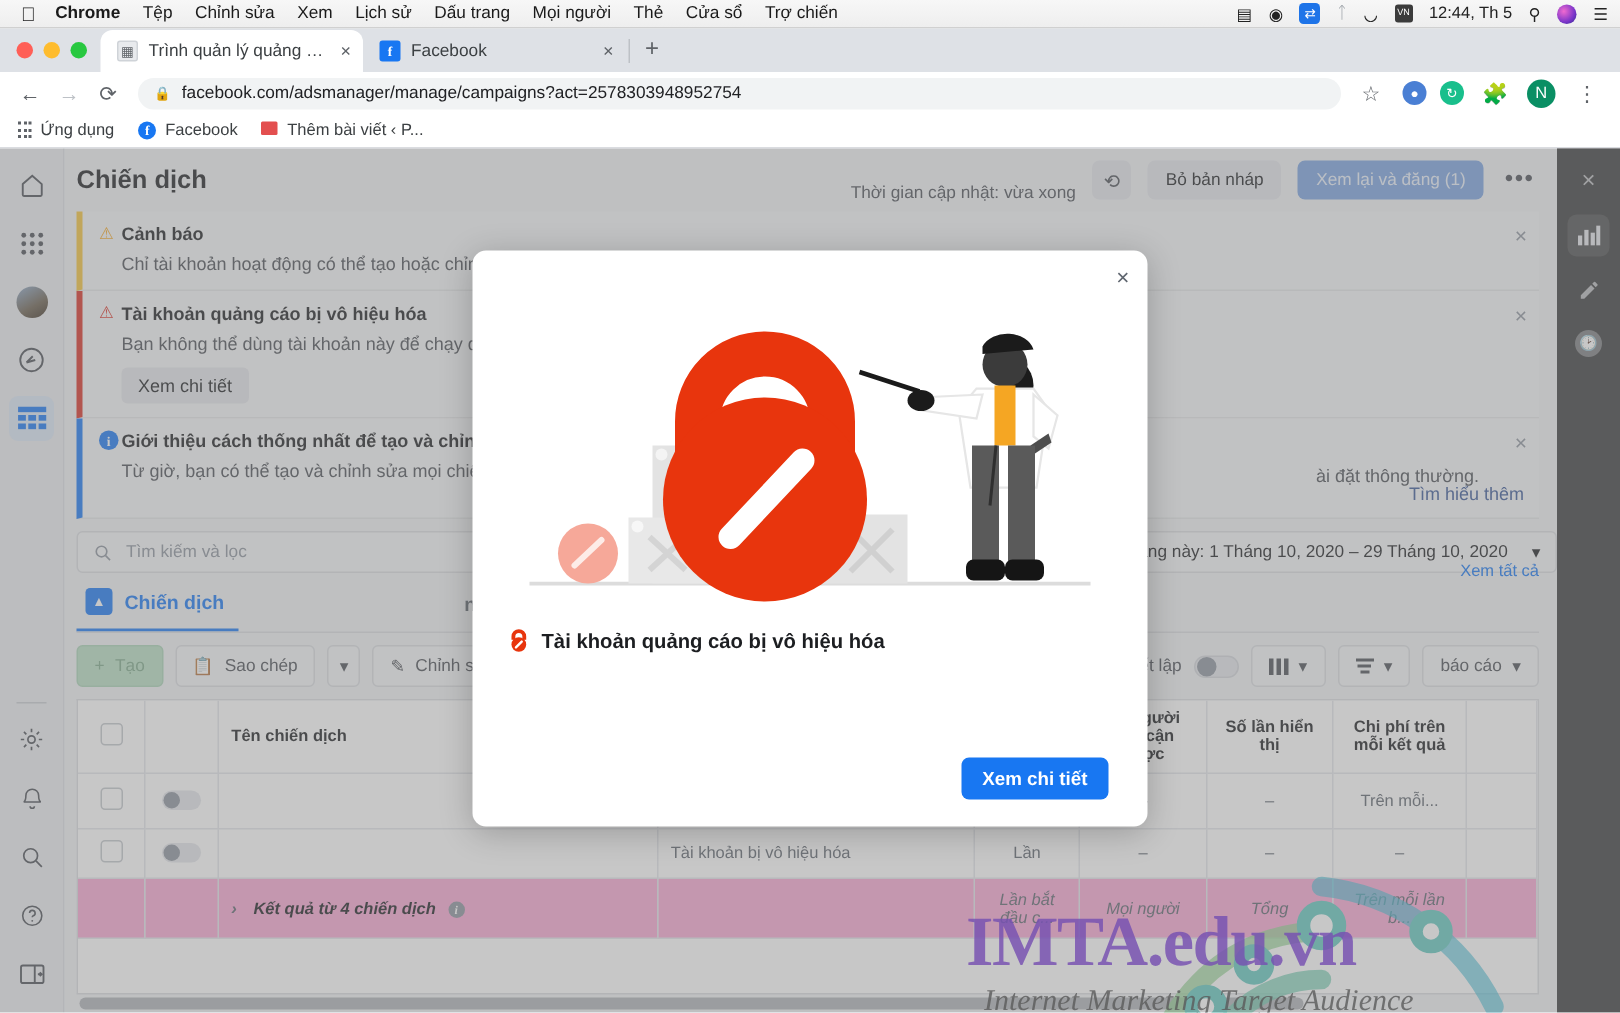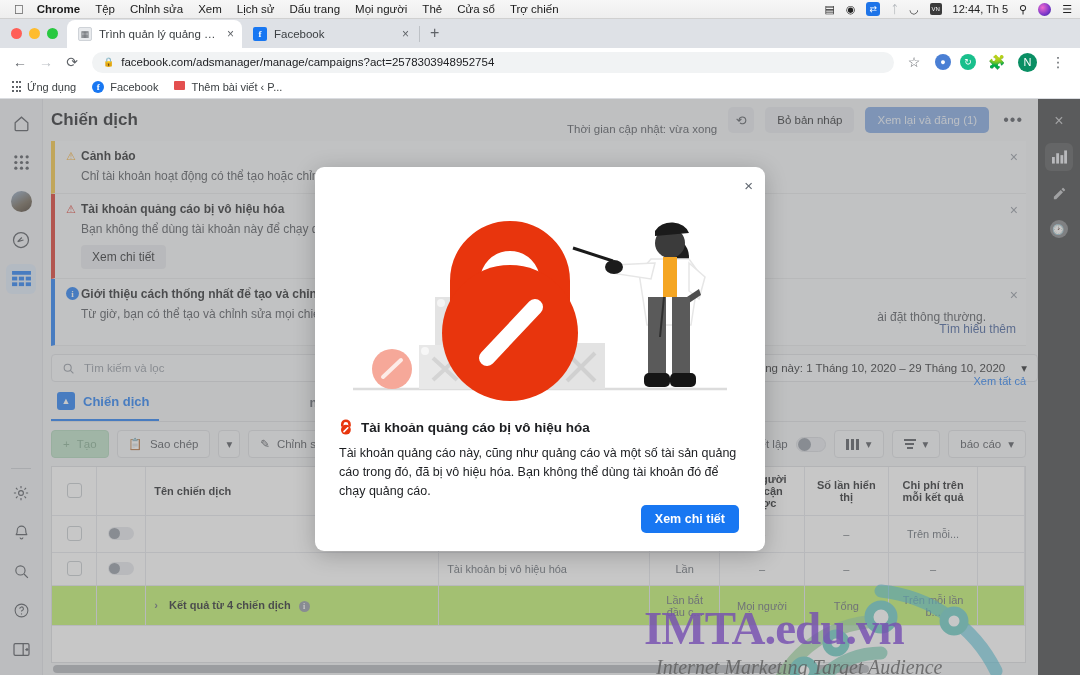--- a/index.html
+++ b/index.html
@@ -181,21 +181,21 @@
   table { width: 100%; border-collapse: collapse; table-layout: fixed; }
   th, td { border-right: 1px solid #e4e6eb; border-bottom: 1px solid #e4e6eb;
      font-size: 11px; color: #1c1e21; padding: 6px 8px; vertical-align: middle; }
   th { font-weight: bold; background: #fff; color: #1c1e21; height: 44px; }
   th.ctr, td.ctr { text-align: center; }
   td { height: 33px; color: #606770; }
   .chk { width: 15px; height: 15px; border: 1px solid #c4c8cd; border-radius: 3px; background: #fff; display: inline-block; }
   .rowtoggle { width: 26px; height: 13px; border-radius: 7px; background: #e4e6eb; display: inline-flex;
      align-items: center; padding: 1px; }
   .rowtoggle .knob { width: 11px; height: 11px; border-radius: 50%; background: #8d949e; }
-  .footrow td { font-weight: bold; color: #1c1e21; background: #bef264; height: 40px; }
+  .footrow td { font-weight: bold; color: #1c1e21; background: #f9a8d4; height: 40px; font-style: italic; }
   .chev { color: #606770; margin-right: 8px; }
   .infodot { display: inline-block; width: 11px; height: 11px; border-radius: 50%; background: #8d949e;
      color: #fff; font-size: 8px; line-height: 11px; text-align: center;
      font-family: "Liberation Serif", serif; margin-left: 5px; }
   .scrollbar { height: 13px; background: #f0f2f5; border-top: 1px solid #dadde1; margin: 0 12px 0 8px;
      display: flex; align-items: center; padding: 0 2px; flex: none; }
   .scrollthumb { height: 8px; width: 84%; background: #b0b3b8; border-radius: 4px; }
 
   
   .watermark { position: absolute; left: 536px; top: 452px; width: 490px; height: 190px;
@@ -677,20 +677,19 @@
 
       <div class="mbody">
         <div class="mtitle">
           <svg width="13" height="15" viewBox="0 0 13 15" class="lock-mini">
             <path d="M3 7V5a3.4 3.4 0 0 1 6.8 0v2" fill="none" stroke="#e8350d" stroke-width="2.4"></path>
             <circle cx="6.4" cy="10" r="4.6" fill="#e8350d"></circle>
             <line x1="4.6" y1="11.8" x2="8.2" y2="8.2" stroke="#fff" stroke-width="1.5" stroke-linecap="round"></line>
           </svg>
           <span>Tài khoản quảng cáo bị vô hiệu hóa</span>
         </div>
-        <div class="mtext">Tài khoản quảng cáo này, cũng như quảng cáo và một số tài sản quảng cáo trong đó, đã bị vô hiệu hóa. Bạn không thể dùng tài khoản đó để chạy quảng cáo.</div>
       </div>
 
       <div class="mbtn">Xem chi tiết</div>
     </div>
 
   </div>
 </div>
 
 </body></html>

